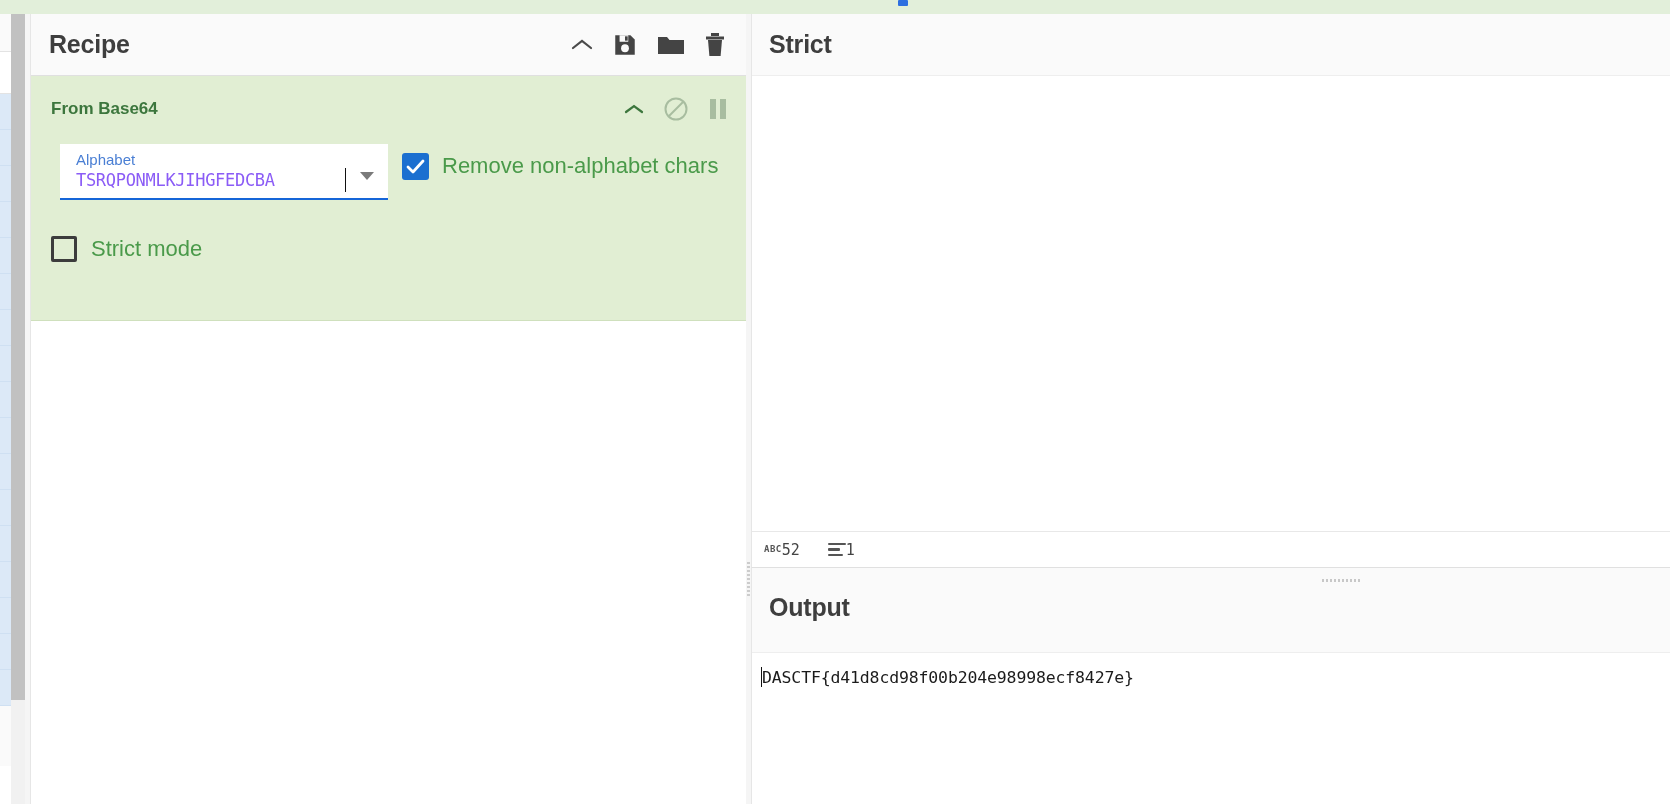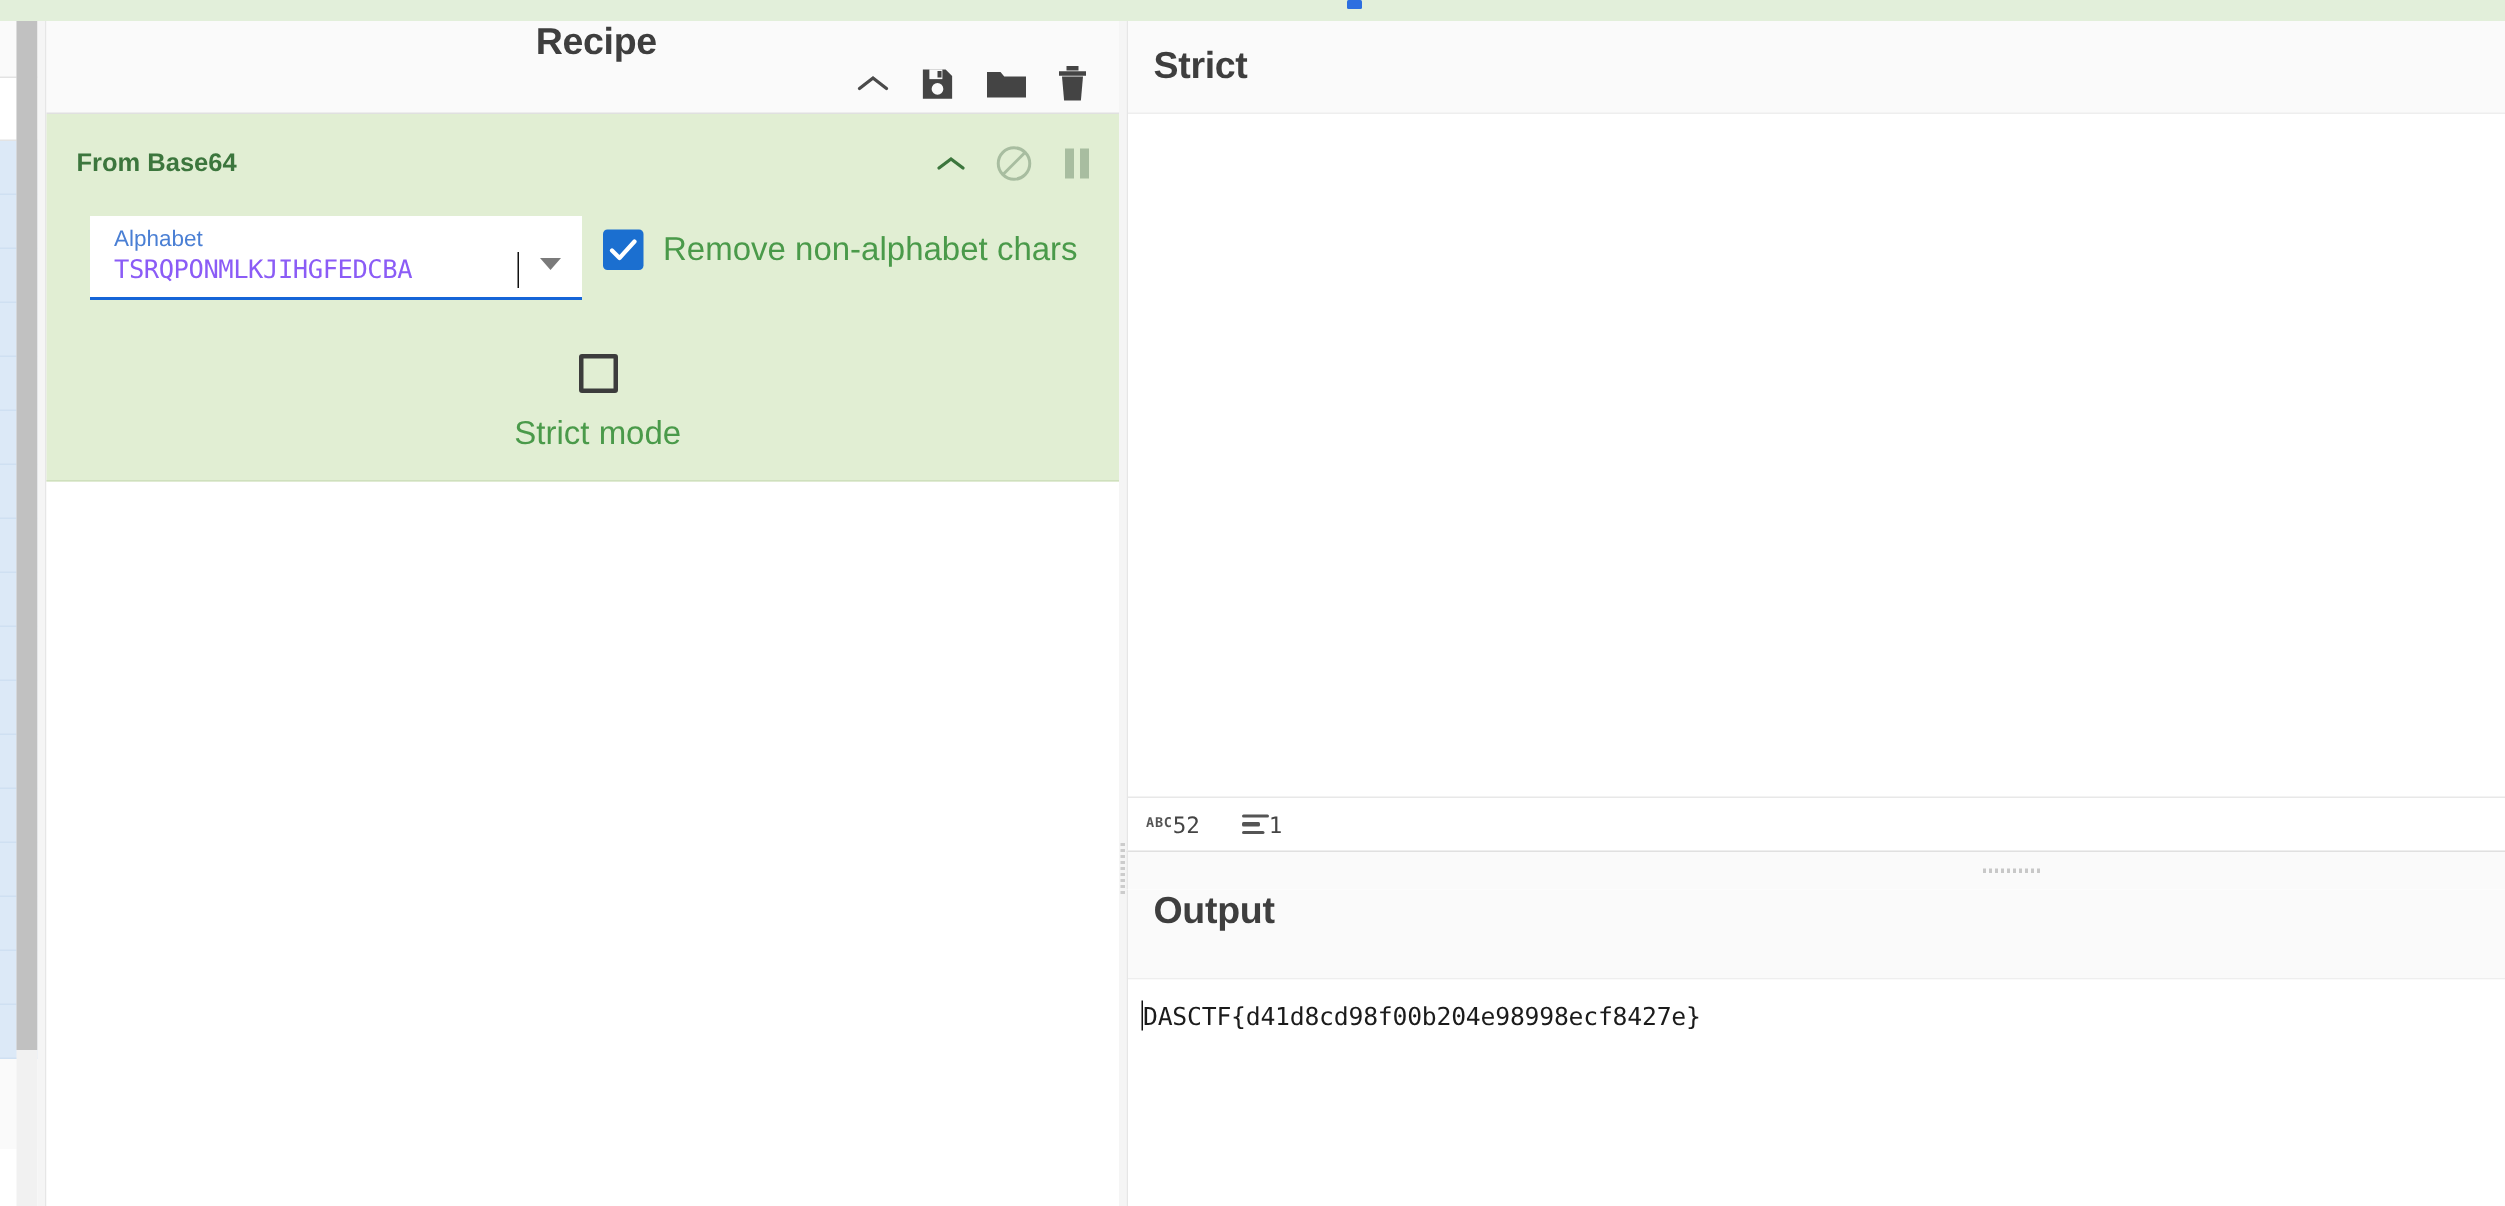--- a/index.html
+++ b/index.html
@@ -67,21 +67,21 @@
     position: absolute; left: 30px; top: 14px;
     width: 716px; height: 790px;
     background: #ffffff;
     border-left: 1px solid #e6e6e6;
   }
   .recipe-header {
     position: relative;
     height: 62px;
     background: #fafafa;
     border-bottom: 1px solid #e0e0e0;
-    display: flex; align-items: center; flex-direction: column;
+    display: flex; align-items: center;
   }
   .recipe-title {
     margin-left: 18px;
     font-size: 25px; font-weight: bold; color: #3e3e3e;
     letter-spacing: -0.2px;
   }
   .recipe-header-icons {
     margin-left: auto; margin-right: 20px;
     display: flex; align-items: center; gap: 19px;
   }
@@ -155,21 +155,20 @@
     display: flex; align-items: center; justify-content: center;
   }
   .cb-box-checked svg { display: block; }
   .cb-label {
     font-size: 22px; color: #4a9a4a;
   }
 
   .checkbox-row2 {
     display: flex; align-items: center; gap: 14px;
     padding: 36px 0 0 20px;
-    flex-direction: column;
   }
   .cb-box-empty {
     width: 26px; height: 26px;
     border: 3px solid #3c3c3c;
     border-radius: 2px;
     background: transparent;
   }
   .cb-label2 { font-size: 22px; color: #4a9a4a; }
 
   .recipe-body { background: #ffffff; height: 483px; }

